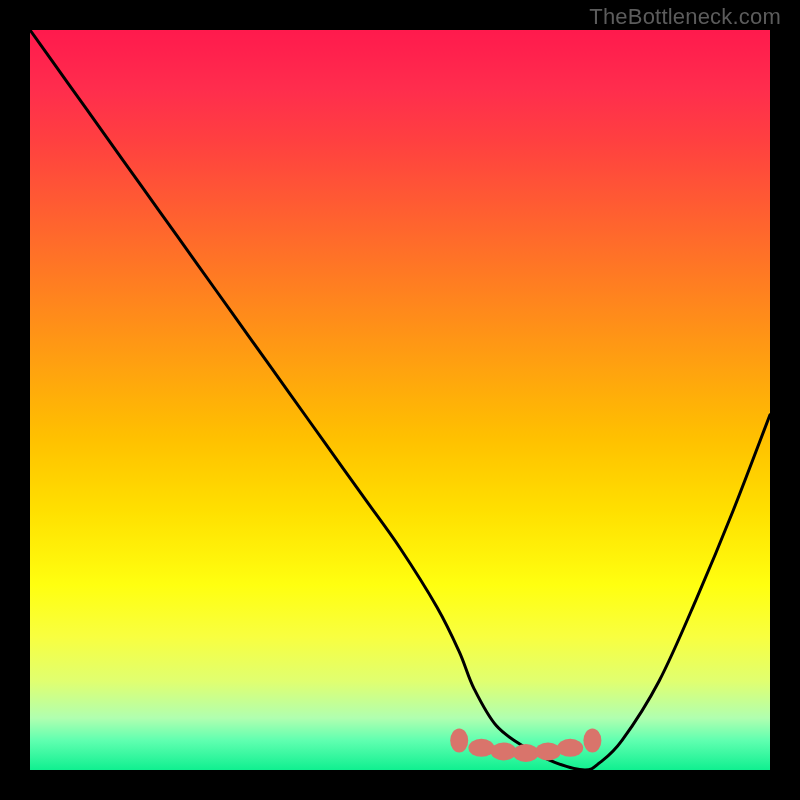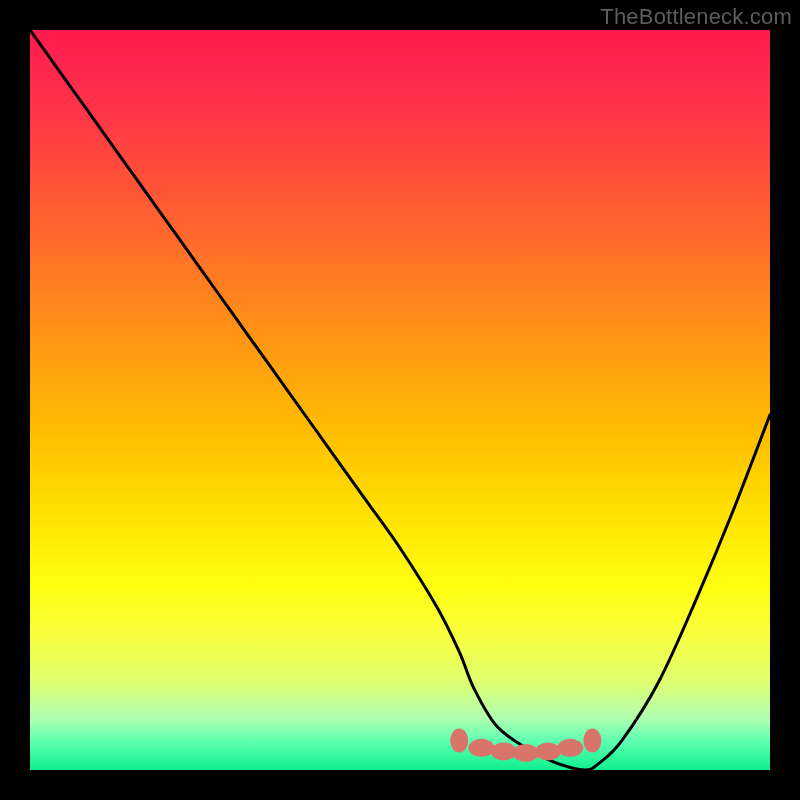--- a/index.html
+++ b/index.html
@@ -37,21 +37,21 @@
       #f8ff40 82%,
       #e0ff70 88%,
       #b0ffb0 93%,
       #60ffb0 96%,
       #10f090 100%
     );
   }
   .watermark {
     position: absolute;
     top: 4px;
-    right: 8px;
+    right: 19px;
     font-family: Arial, Helvetica, sans-serif;
     font-size: 22px;
     font-weight: 500;
     color: #5c5c5c;
     letter-spacing: 0.2px;
   }
   svg.curve {
     position: absolute;
     left: 0;
     top: 0;

